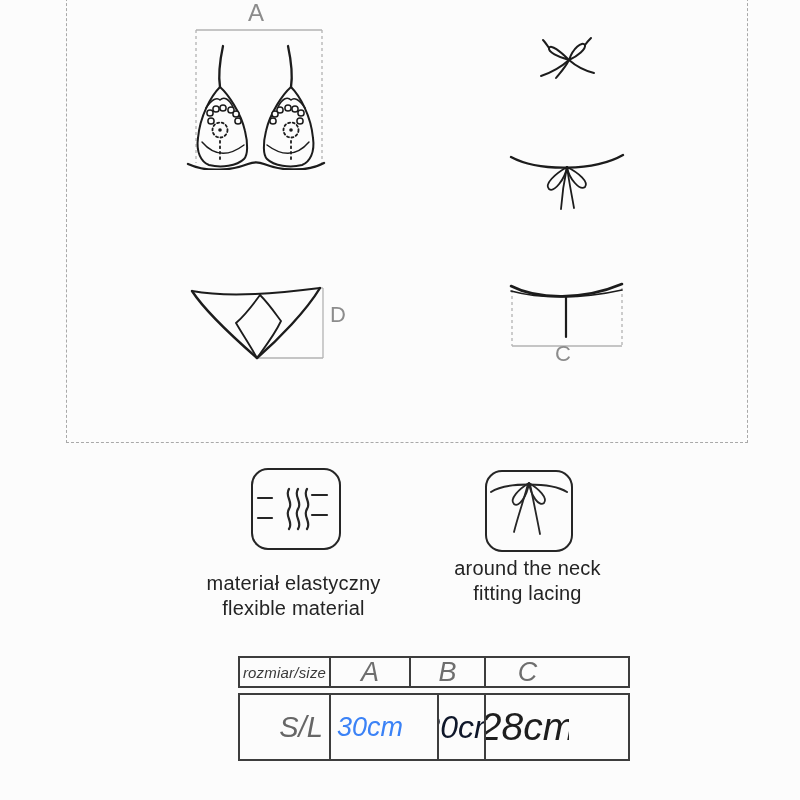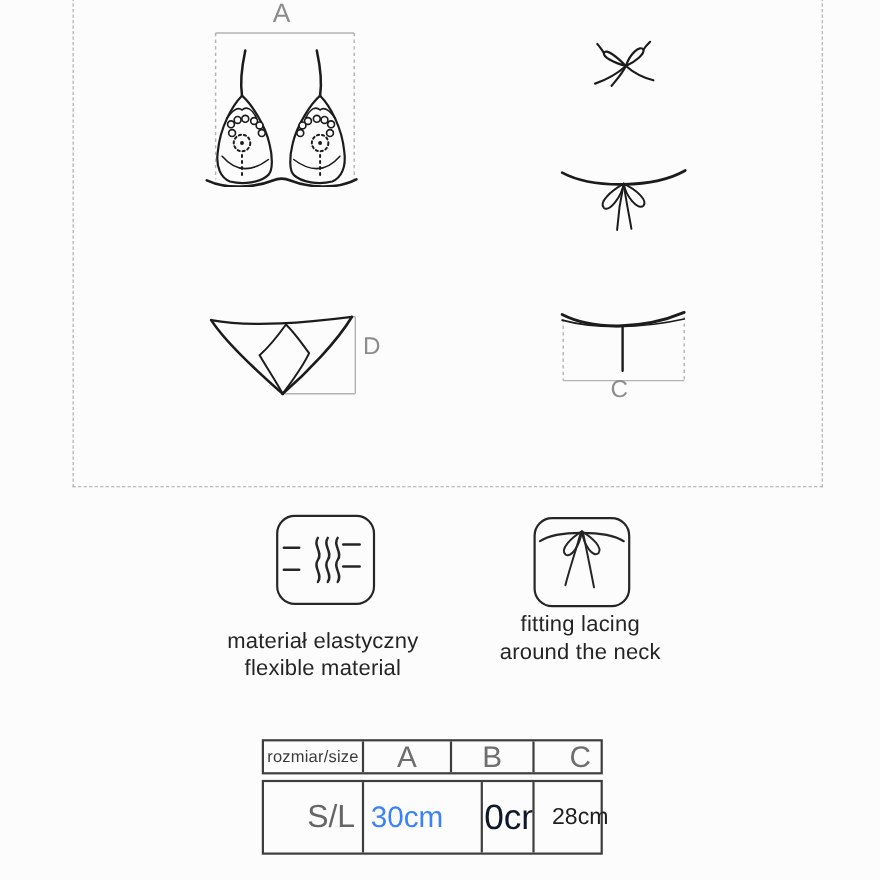--- a/index.html
+++ b/index.html
@@ -20,38 +20,38 @@
     letter-spacing:1px;
   }
   .feature-icon{
     position:absolute;border:2.2px solid #262626;border-radius:17px;
     box-sizing:border-box;background:transparent;
   }
   .caption{
     position:absolute;text-align:center;color:#242424;
     font-size:20px;line-height:25px;letter-spacing:0.2px;
   }
-  .size-table{position:absolute;left:238px;top:672px;width:310px;}
+  .size-table{position:absolute;left:238px;top:656px;width:392px;font-style:italic;}
   .trow{
     display:grid;grid-template-columns:89px 80px 75px 85px;
     border:2px solid #3d3d3d;box-sizing:border-box;background:#fcfcfc;
   }
   .trow.head{height:32px;margin-bottom:5px;}
   .trow.body{height:68px;}
   .cell{
     display:flex;align-items:center;justify-content:center;
     border-left:2px solid #3d3d3d;overflow:hidden;
   }
   .cell:first-child{border-left:none;}
   .th-size{font-size:15px;color:#3a3a3a;letter-spacing:0.2px;}
   .th-letter{font-size:27px;color:#6e6e6e;}
   .td-sl{font-size:29px;color:#666666;padding-left:33px;}
   .td-a{font-size:27px;color:#3b82f6;}
   .td-b{font-size:32px;color:#0f172a;margin-left:28px;}
-  .td-c{font-size:21px;color:#1e1e1e;}
+  .td-c{font-size:39px;color:#1e1e1e;}
   svg{display:block;}
 </style>
 </head>
 <body>
 
 <div class="canvas">
 
   <div class="diagram-box"></div>
 
   <svg class="abs" style="left:175px;top:20px" width="160" height="150" viewBox="0 0 160 150">
@@ -182,22 +182,22 @@
       <g stroke="#262626" fill="none" stroke-linecap="round">
         <path stroke-width="2" d="M4,20 C19,10 64,10 80,20"></path>
         <path stroke-width="1.8" d="M42,11 C32,17 22,27 27,32 C32,36 40,24 42,11"></path>
         <path stroke-width="1.8" d="M42,11 C52,17 61,26 57,31 C52,35 44,24 42,11"></path>
         <path stroke-width="1.8" d="M41,12 C37,27 31,44 27,60"></path>
         <path stroke-width="1.8" d="M43,12 C46,27 50,46 53,62"></path>
       </g>
     </svg>
   </div>
   <div class="caption" style="left:415px;top:556px;width:225px">
+    <div>around the neck</div>
     <div>fitting lacing</div>
-    <div>around the neck</div>
   </div>
 
   <div class="size-table">
     <div class="trow head">
       <div class="cell th-size">rozmiar/size</div>
       <div class="cell th-letter">A</div>
       <div class="cell th-letter">B</div>
       <div class="cell th-letter">C</div>
     </div>
     <div class="trow body">

